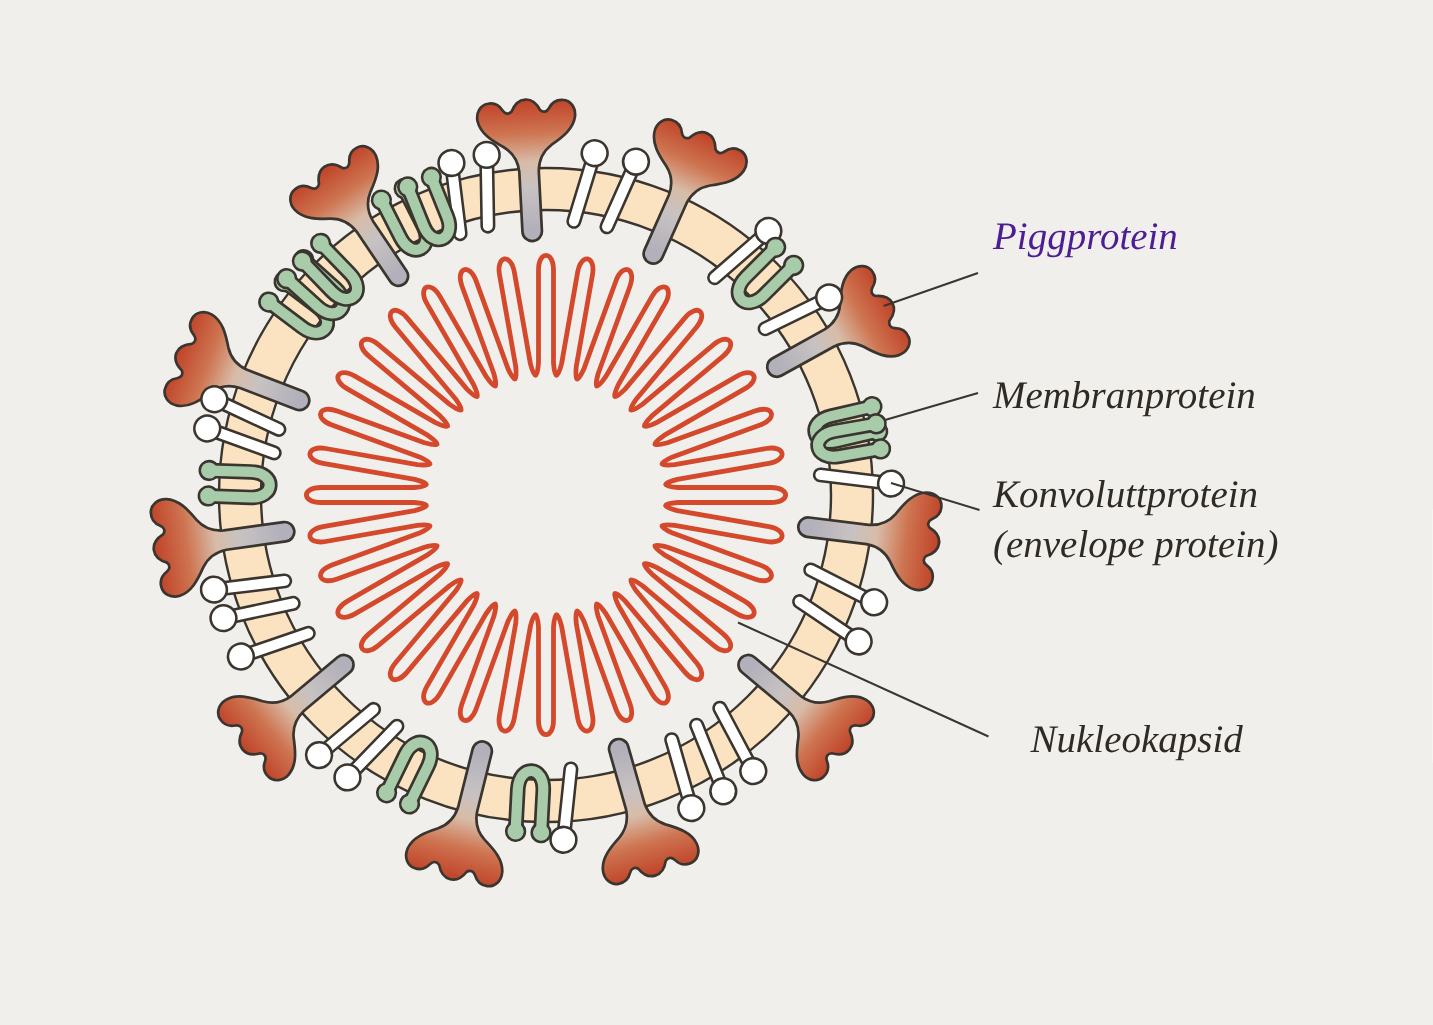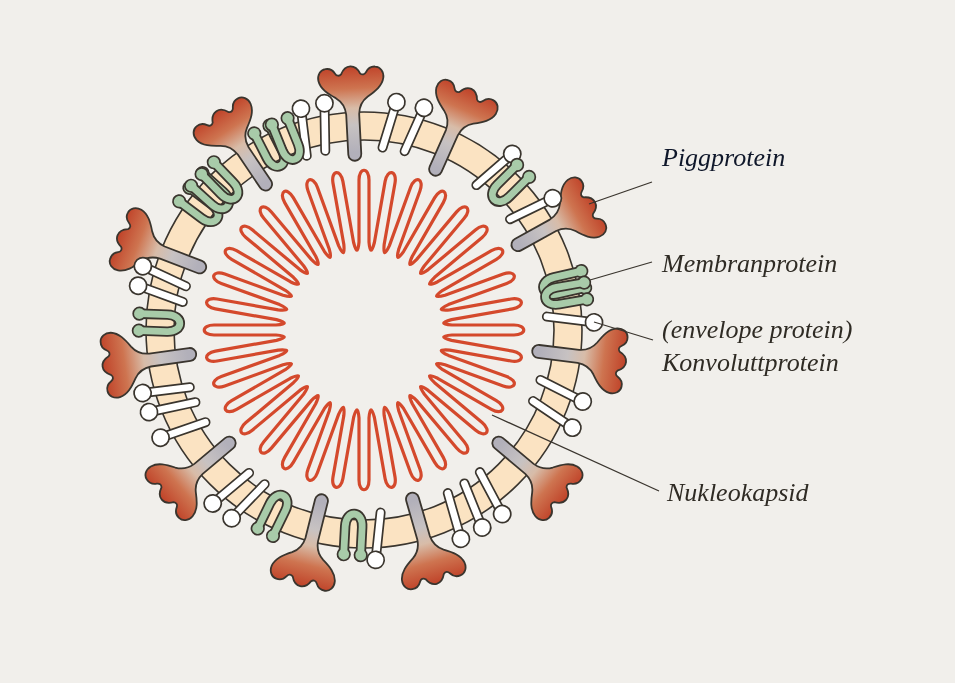--- a/index.html
+++ b/index.html
@@ -271,30 +271,30 @@
         <circle cx="8.5" cy="-225" r="5.4" fill="#A8CBA9"></circle>
       </g>
       <g id="leader-lines">
       <line x1="589" y1="204" x2="652" y2="182" style="stroke: rgb(58, 53, 46);"></line>
       <line x1="590" y1="280" x2="652" y2="262" style="stroke: rgb(58, 53, 46);"></line>
       <line x1="594" y1="322" x2="653" y2="340" style="stroke: rgb(58, 53, 46);"></line>
       <line x1="492" y1="415" x2="659" y2="491" style="stroke: rgb(58, 53, 46);"></line>
     </g>
   </svg>
 
-  <div class="label" id="lab-pigg" style="color: #0f172a; font-family: Liberation Serif, serif;">
+  <div class="label" id="lab-pigg" style="color: #4c1d95; font-family: Liberation Serif, serif;">
     <div>Piggprotein</div>
   </div>
 
   <div class="label" id="lab-membran" style="color: rgb(47, 43, 36);">
     <div>Membranprotein</div>
   </div>
 
   <div class="label" id="lab-konvolutt" style="color: rgb(47, 43, 36);">
+    <div>Konvoluttprotein</div>
     <div>(envelope protein)</div>
-    <div>Konvoluttprotein</div>
   </div>
 
-  <div class="label" id="lab-nukleo" style="color: rgb(47, 43, 36);">
+  <div class="label" id="lab-nukleo" style="color: rgb(47, 43, 36); margin-left: 20px;">
     <div>Nukleokapsid</div>
   </div>
 
 </div>
 
 </body></html>

